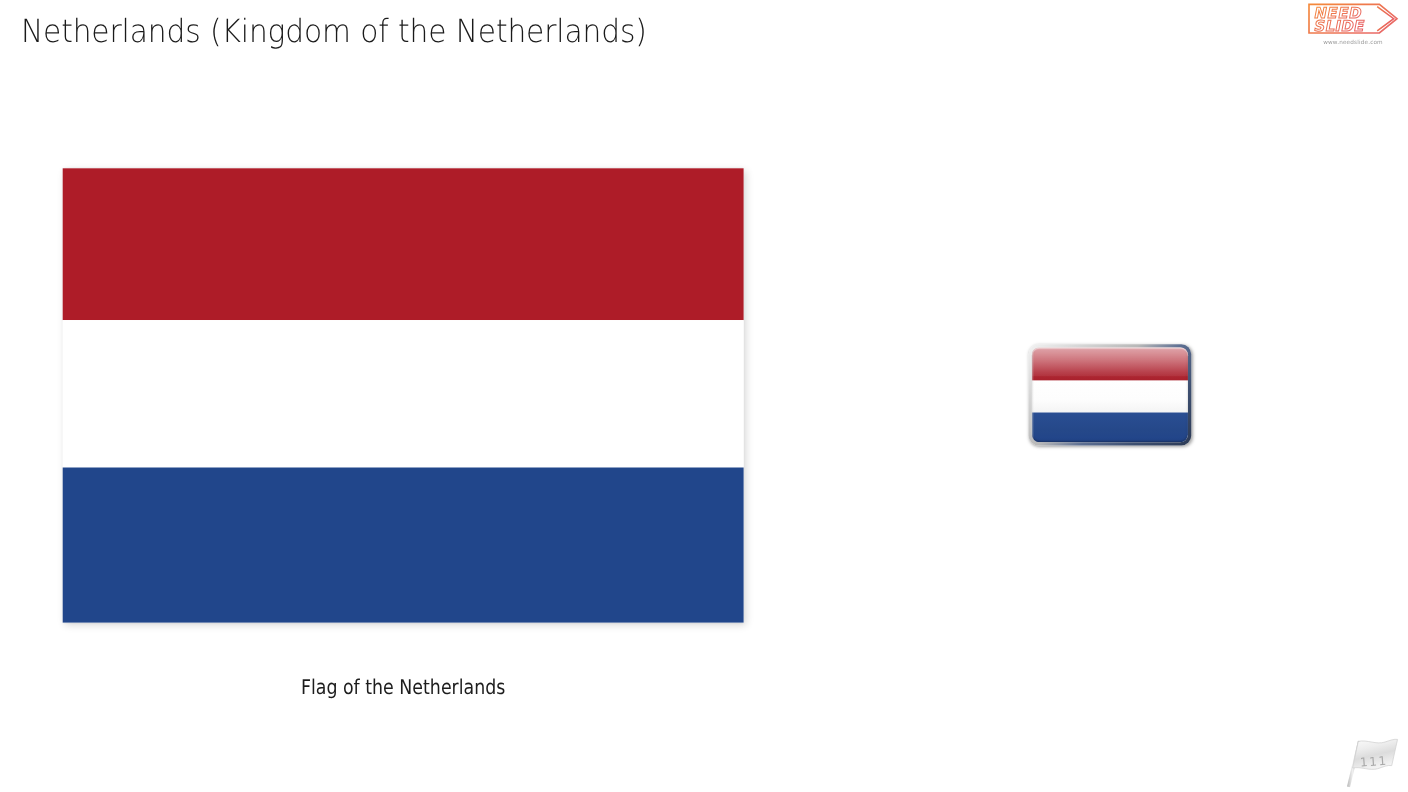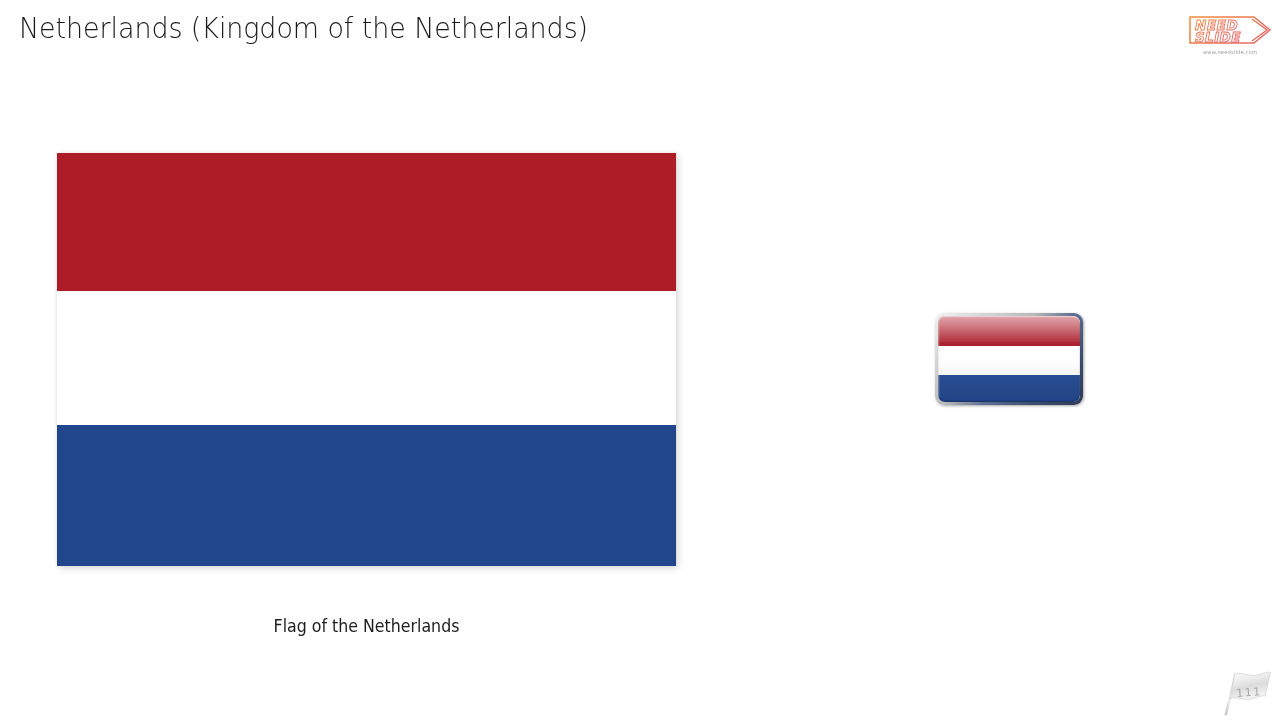--- a/index.html
+++ b/index.html
@@ -29,21 +29,21 @@
     color: #1a1a1a;
     white-space: nowrap;
     transform: scaleX(0.93);
     transform-origin: left center;
   }
 
   
   #brand-logo {
     position: absolute;
     left: 1186px;
-    top: 13px;
+    top: 0;
     width: 88px;
     height: 48px;
   }
   #brand-logo .logo-mark {
     position: absolute;
     left: 0;
     top: 0;
     width: 88px;
     height: 34px;
   }

